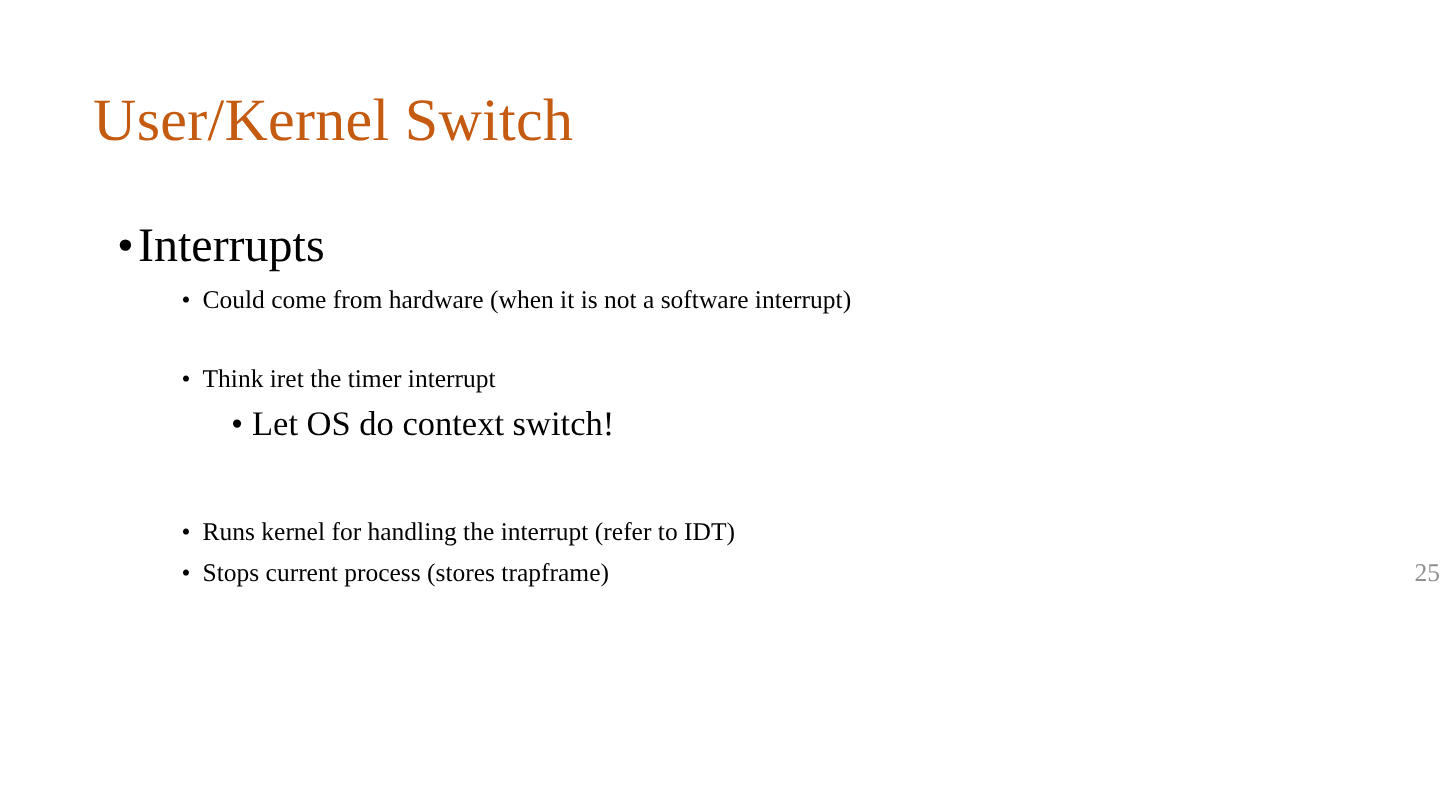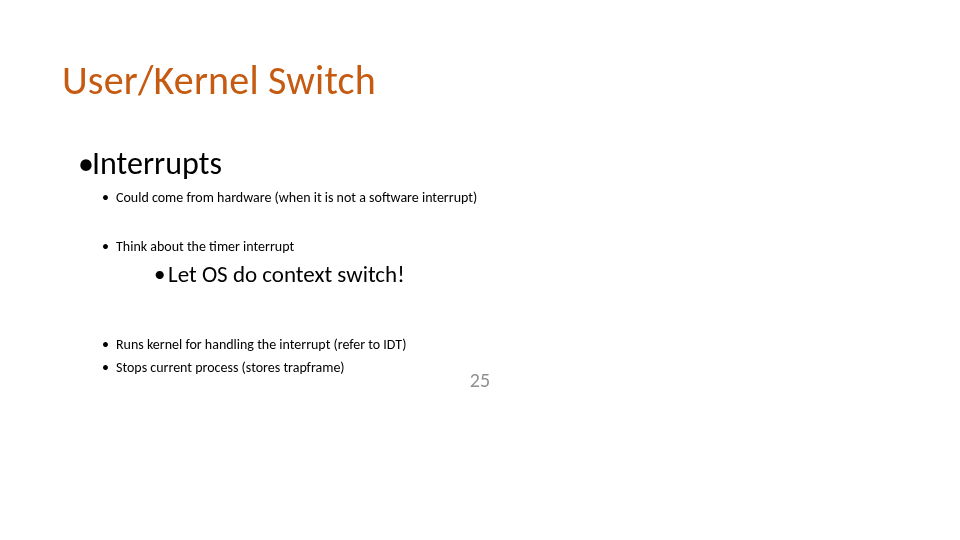--- a/index.html
+++ b/index.html
@@ -10,20 +10,21 @@
     background: #ffffff;
     font-family: "Calibri", "Segoe UI", Arial, sans-serif;
     color: #000000;
     overflow: hidden;
   }
   .slide {
     position: relative;
     width: 960px;
     height: 408px;
     box-sizing: border-box;
+    font-family: Liberation Serif, serif;
   }
   .title {
     position: absolute;
     left: 62px;
     top: 56px;
     font-size: 40px;
     font-weight: 400;
     color: #C55A11;
     letter-spacing: 0.2px;
   }
@@ -35,44 +36,44 @@
   }
   .lvl1, .lvl2, .lvl3 {
     line-height: 1.35;
   }
   .lvl1 {
     font-size: 32px;
     margin-top: 0;
     margin-bottom: 4px;
   }
   .lvl2 {
-    font-size: 14px;
-    margin-left: 24px;
+    font-size: 17px;
+    margin-left: 43px;
     margin-top: 4px;
     margin-bottom: 2px;
   }
   .lvl3 {
     font-size: 23px;
     margin-left: 76px;
     margin-top: 2px;
     margin-bottom: 2px;
   }
   .gap { height: 24px; }
   .gap-lg { height: 40px; }
   .bullet {
     display: inline-block;
     width: 14px;
   }
   .page-number {
     position: absolute;
     left: 0;
     right: 0;
     bottom: 16px;
-    text-align: center;
-    font-size: 20px;
+    text-align: right;
+    font-size: 17px;
     color: #8F8F8F;
     margin-top: 24px;
   }
 </style>
 </head>
 <body>
 
 <div class="slide">
 
   <div class="title">User/Kernel Switch</div>
@@ -83,21 +84,21 @@
       <span class="bullet">•</span><span>Interrupts</span>
     </div>
 
     <div class="lvl2">
       <span class="bullet">•</span><span>Could come from hardware (when it is not a software interrupt)</span>
     </div>
 
     <div class="gap"></div>
 
     <div class="lvl2">
-      <span class="bullet">•</span><span>Think about the timer interrupt</span>
+      <span class="bullet">•</span><span>Think iret the timer interrupt</span>
     </div>
 
     <div class="lvl3">
       <span class="bullet">•</span><span>Let OS do context switch!</span>
     </div>
 
     <div class="gap-lg"></div>
 
 
     <div class="lvl2">

